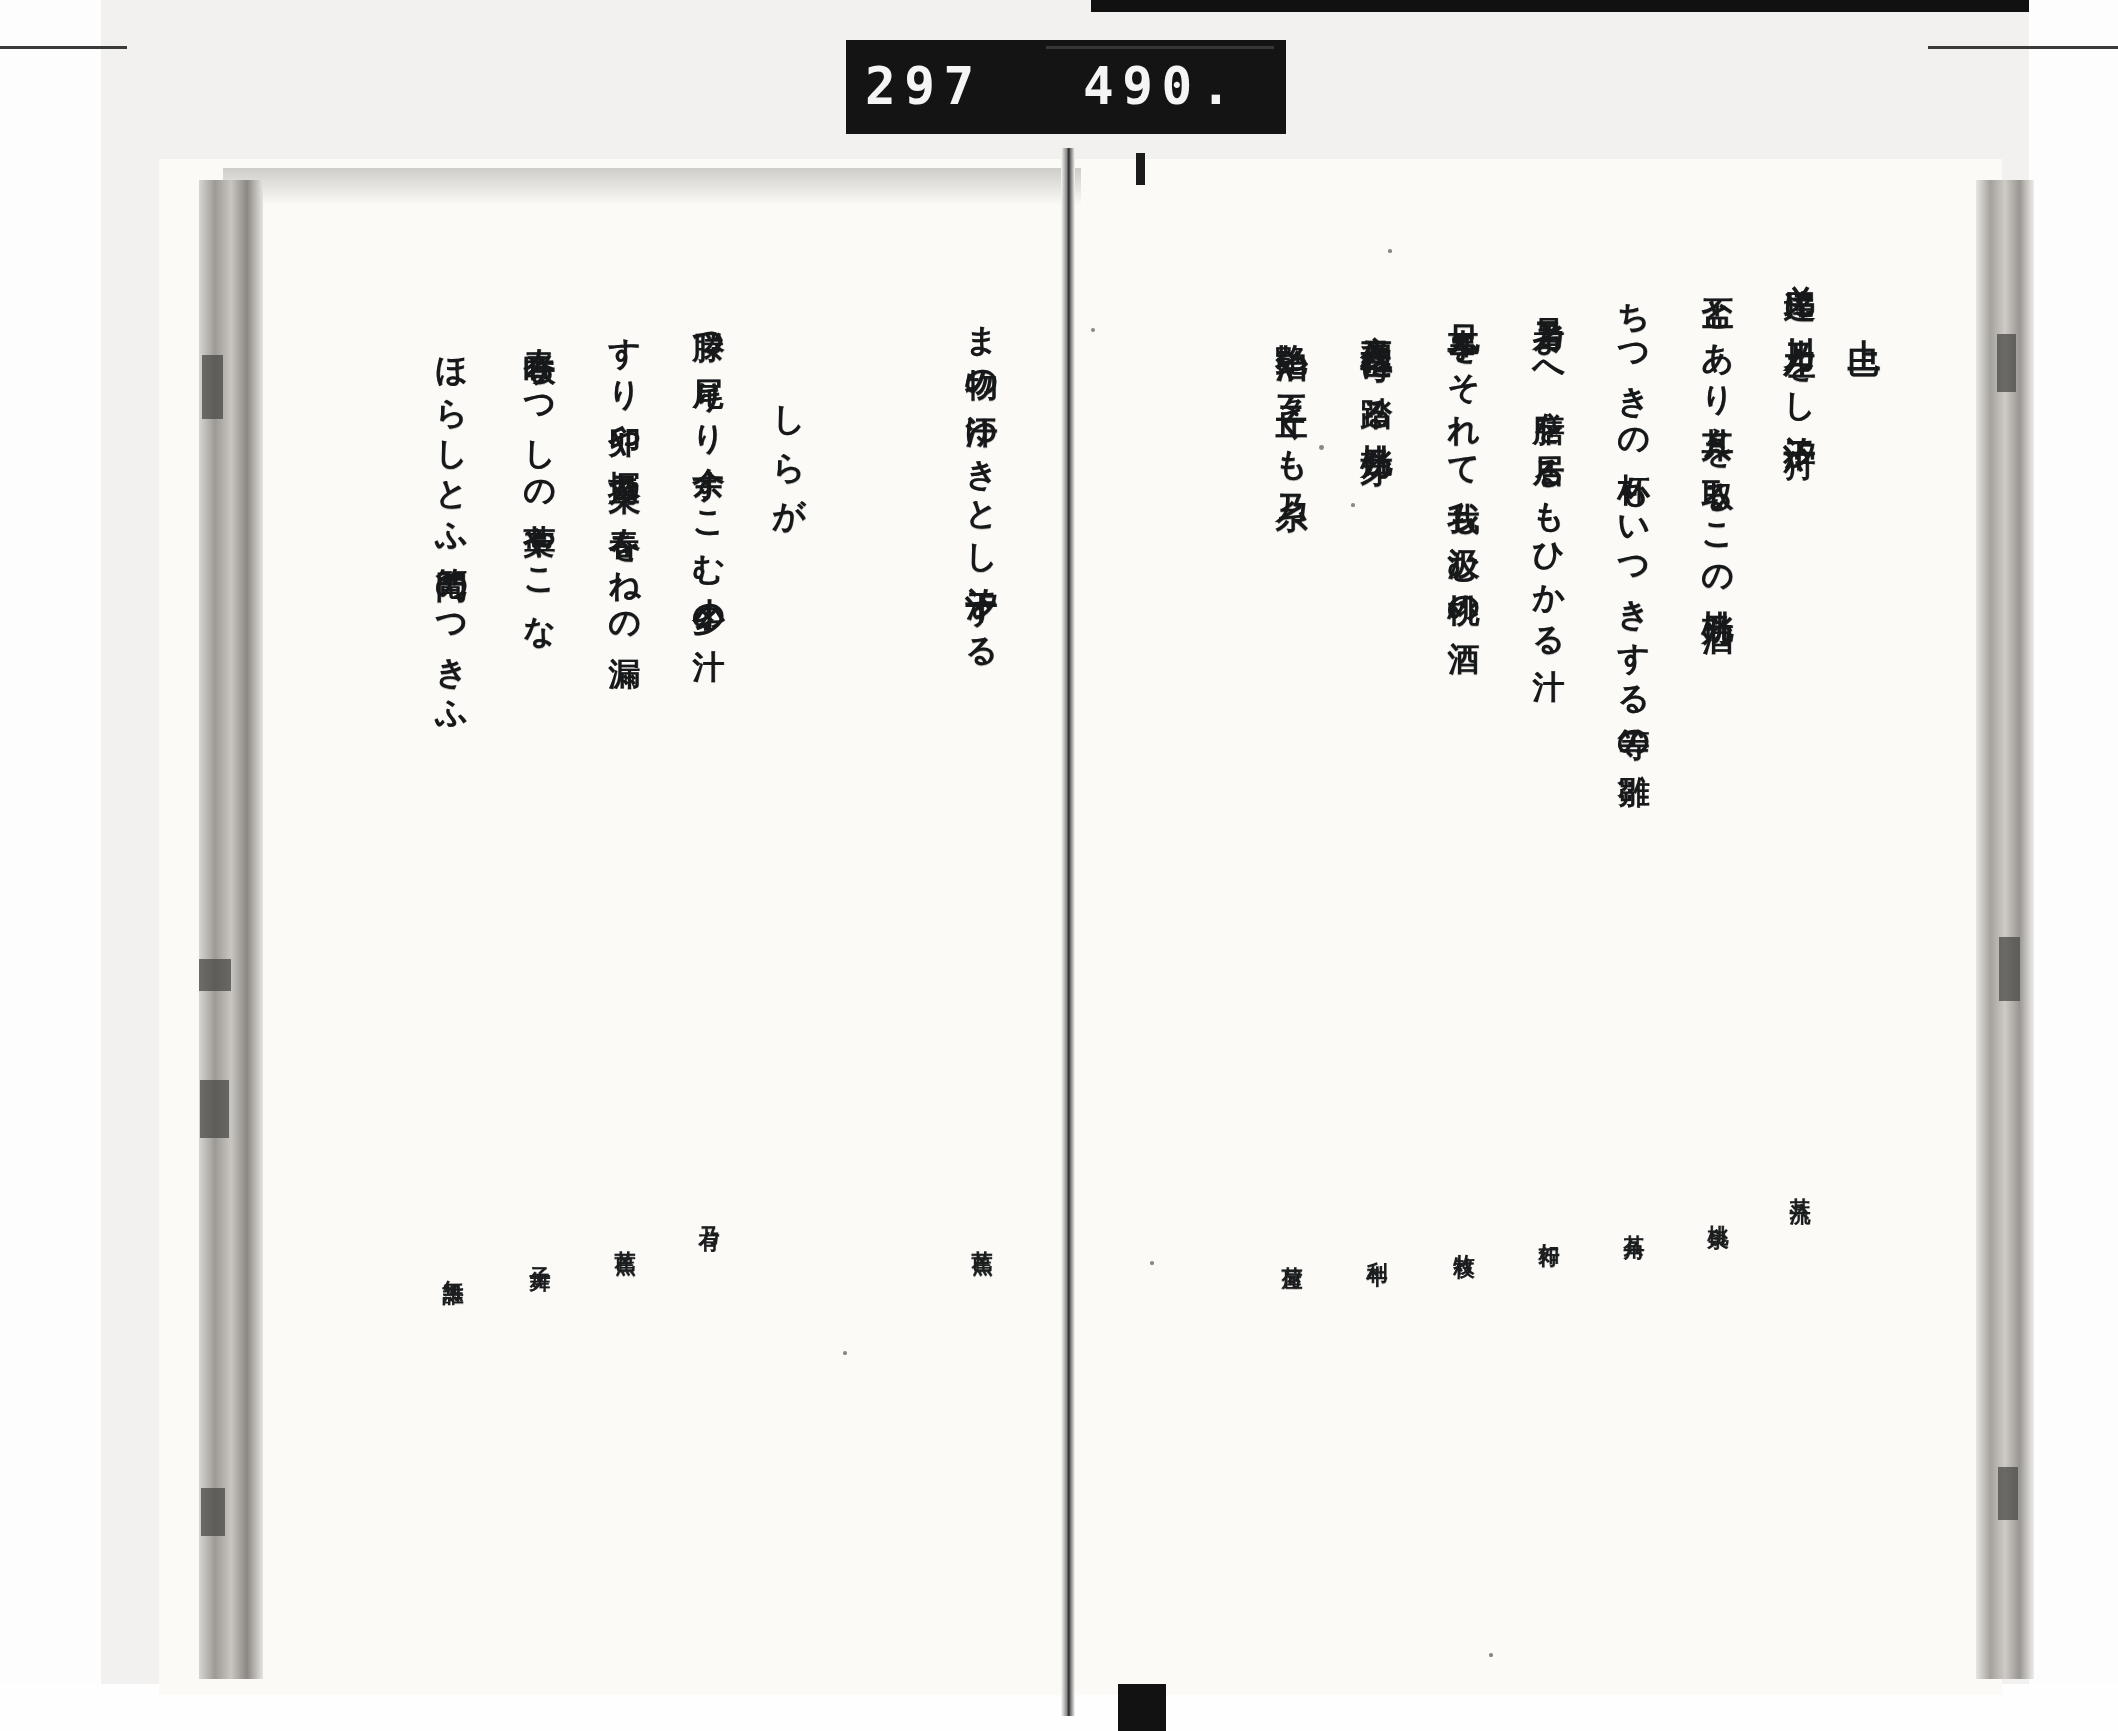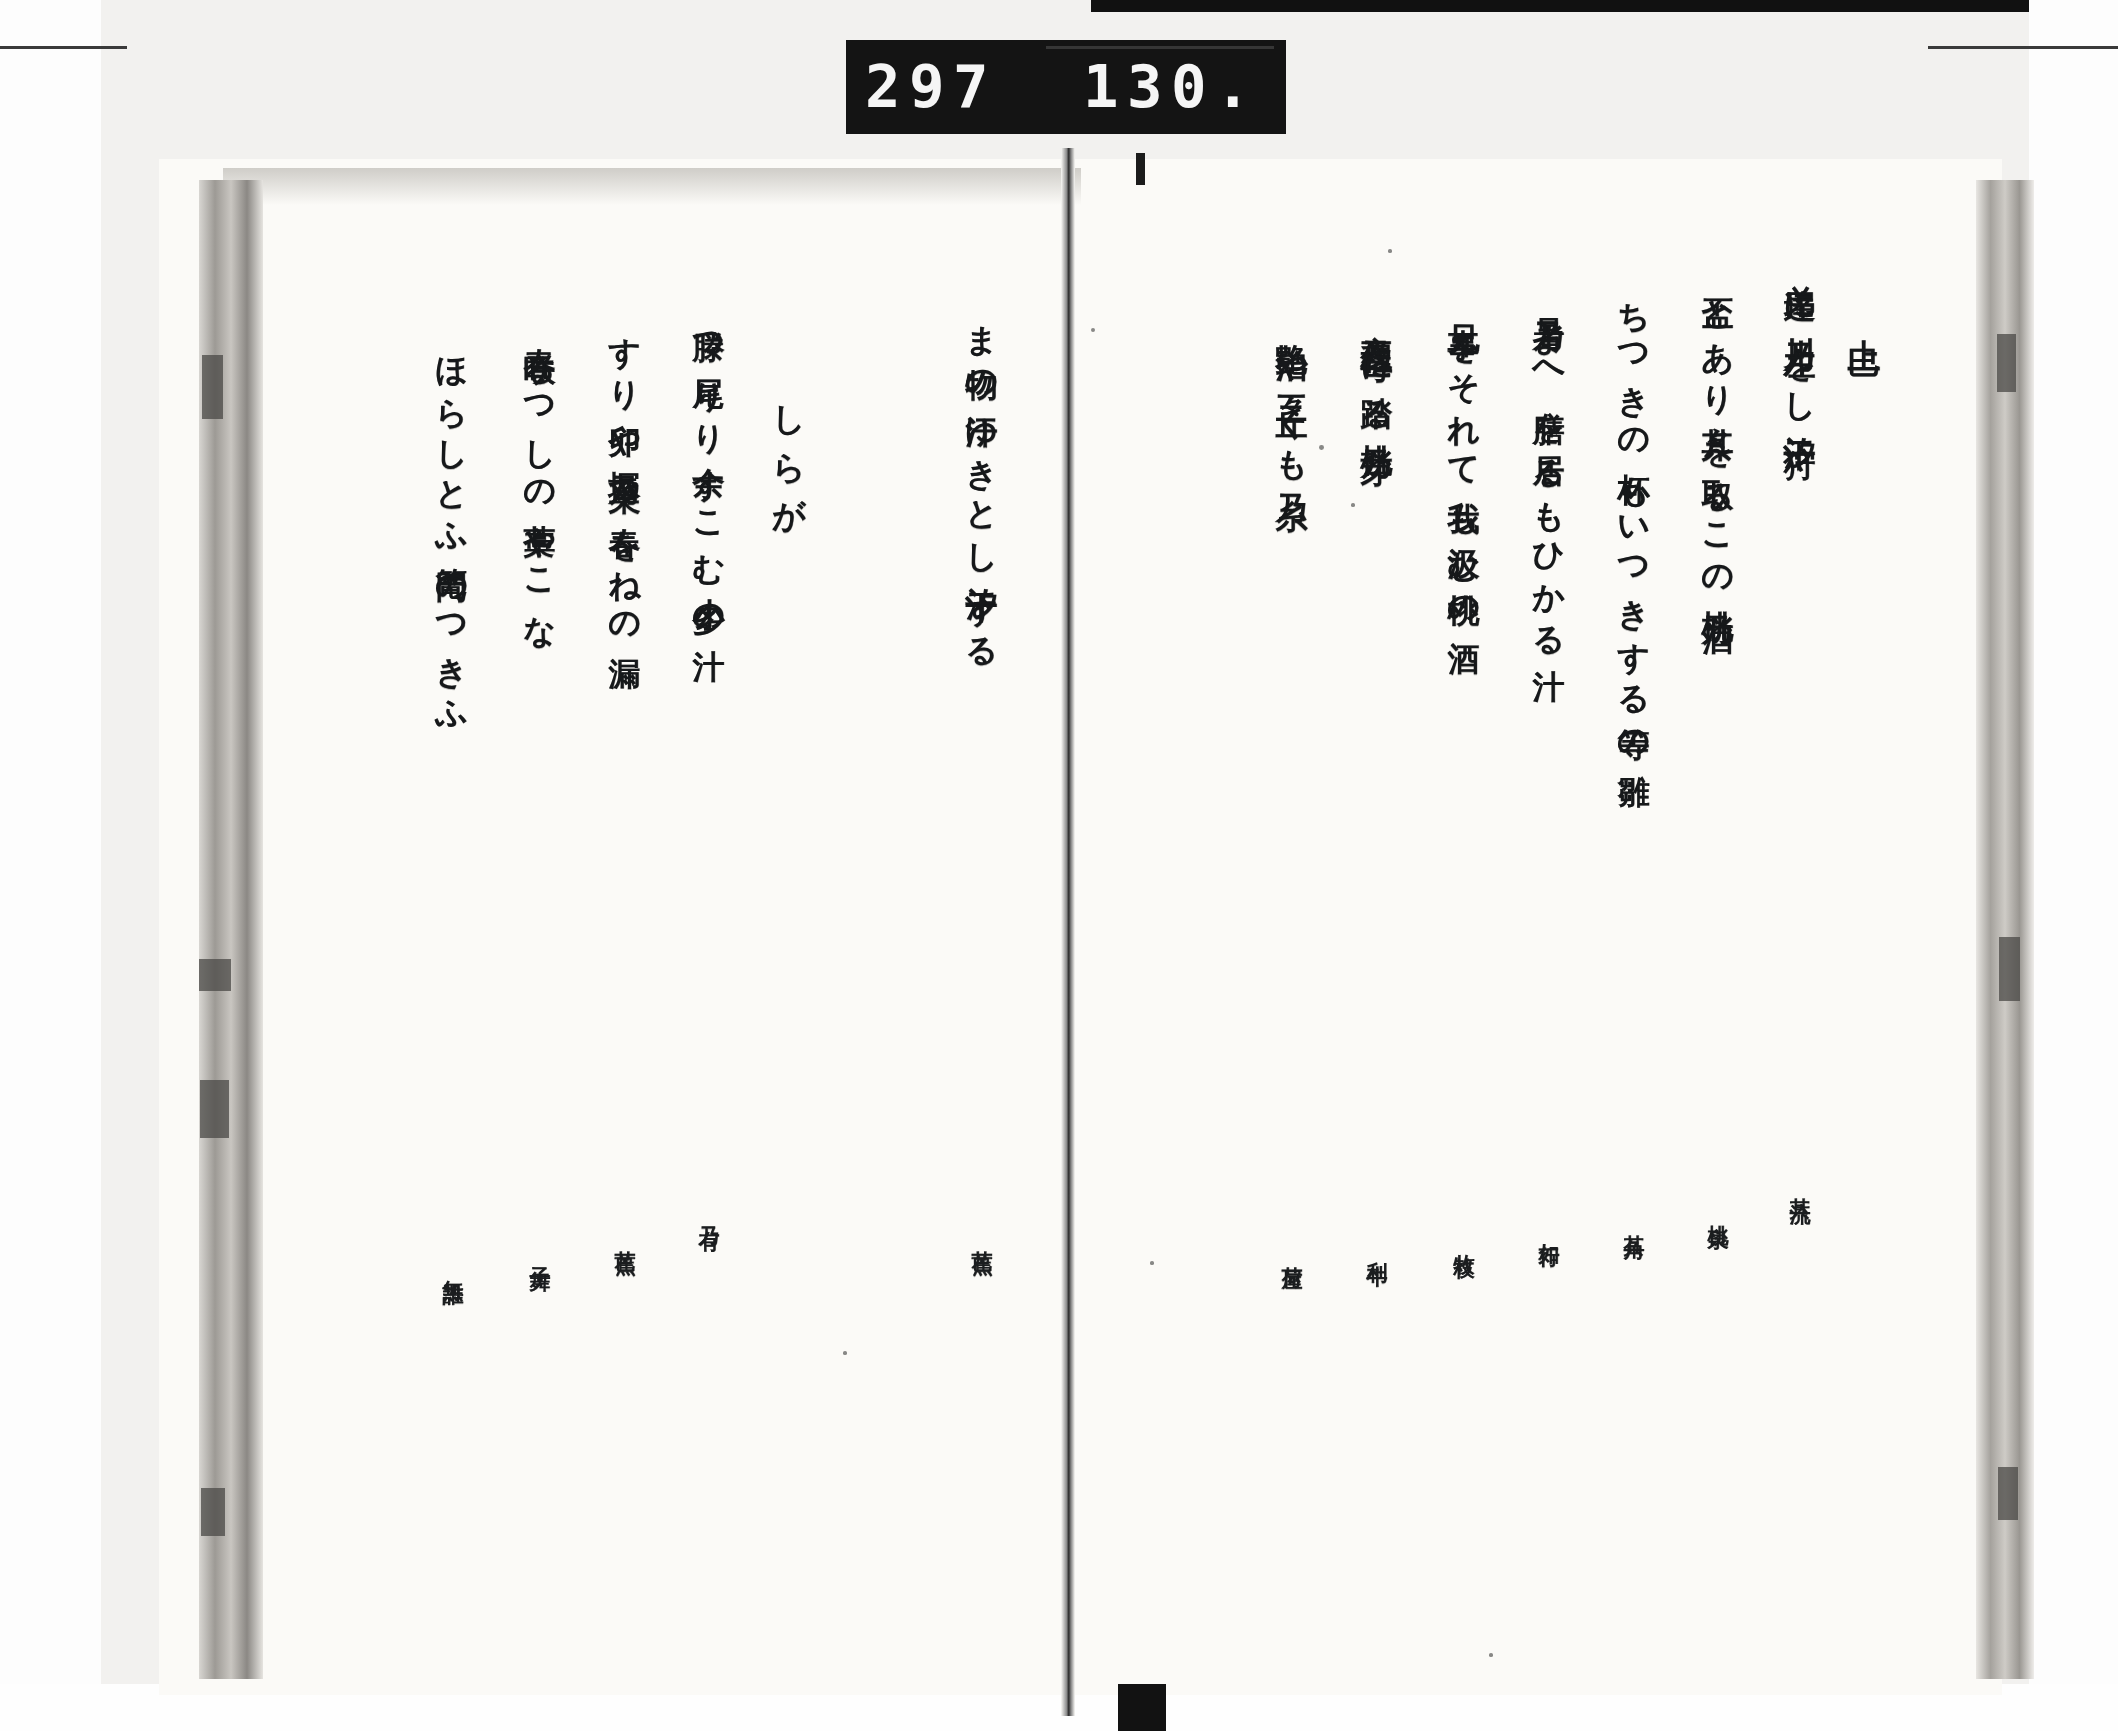--- a/index.html
+++ b/index.html
@@ -38,21 +38,21 @@
     top: 40px;
     width: 440px;
     height: 94px;
     background: #141414;
   }
   .counter-digits {
     position: absolute;
     top: 15px;
     color: #f5f5f5;
     font-family: "DejaVu Sans Mono", monospace;
-    font-size: 59px;
+    font-size: 51px;
     letter-spacing: 8.5px;
     font-weight: 700;
     line-height: 64px;
     white-space: nowrap;
   }
   .counter-left { left: 19px; }
   .counter-right { left: 237px; }
 
   
   .book {
@@ -186,21 +186,21 @@
 <div id="page">
 
   <div class="film-bg"></div>
   <div class="film-top-black"></div>
   <div class="left-white-band"></div>
   <div class="right-white-band"></div>
   <div class="bottom-white"></div>
 
   <div class="counter-strip">
     <div class="counter-digits counter-left">297</div>
-    <div class="counter-digits counter-right">130.</div>
+    <div class="counter-digits counter-right">490.</div>
   </div>
 
   <div class="top-rule top-rule-a"></div>
   <div class="top-rule top-rule-b"></div>
   <div class="top-rule top-rule-c"></div>
 
   <div class="book">
 
     <div class="page-leaf page-left"></div>
     <div class="page-leaf page-right"></div>

